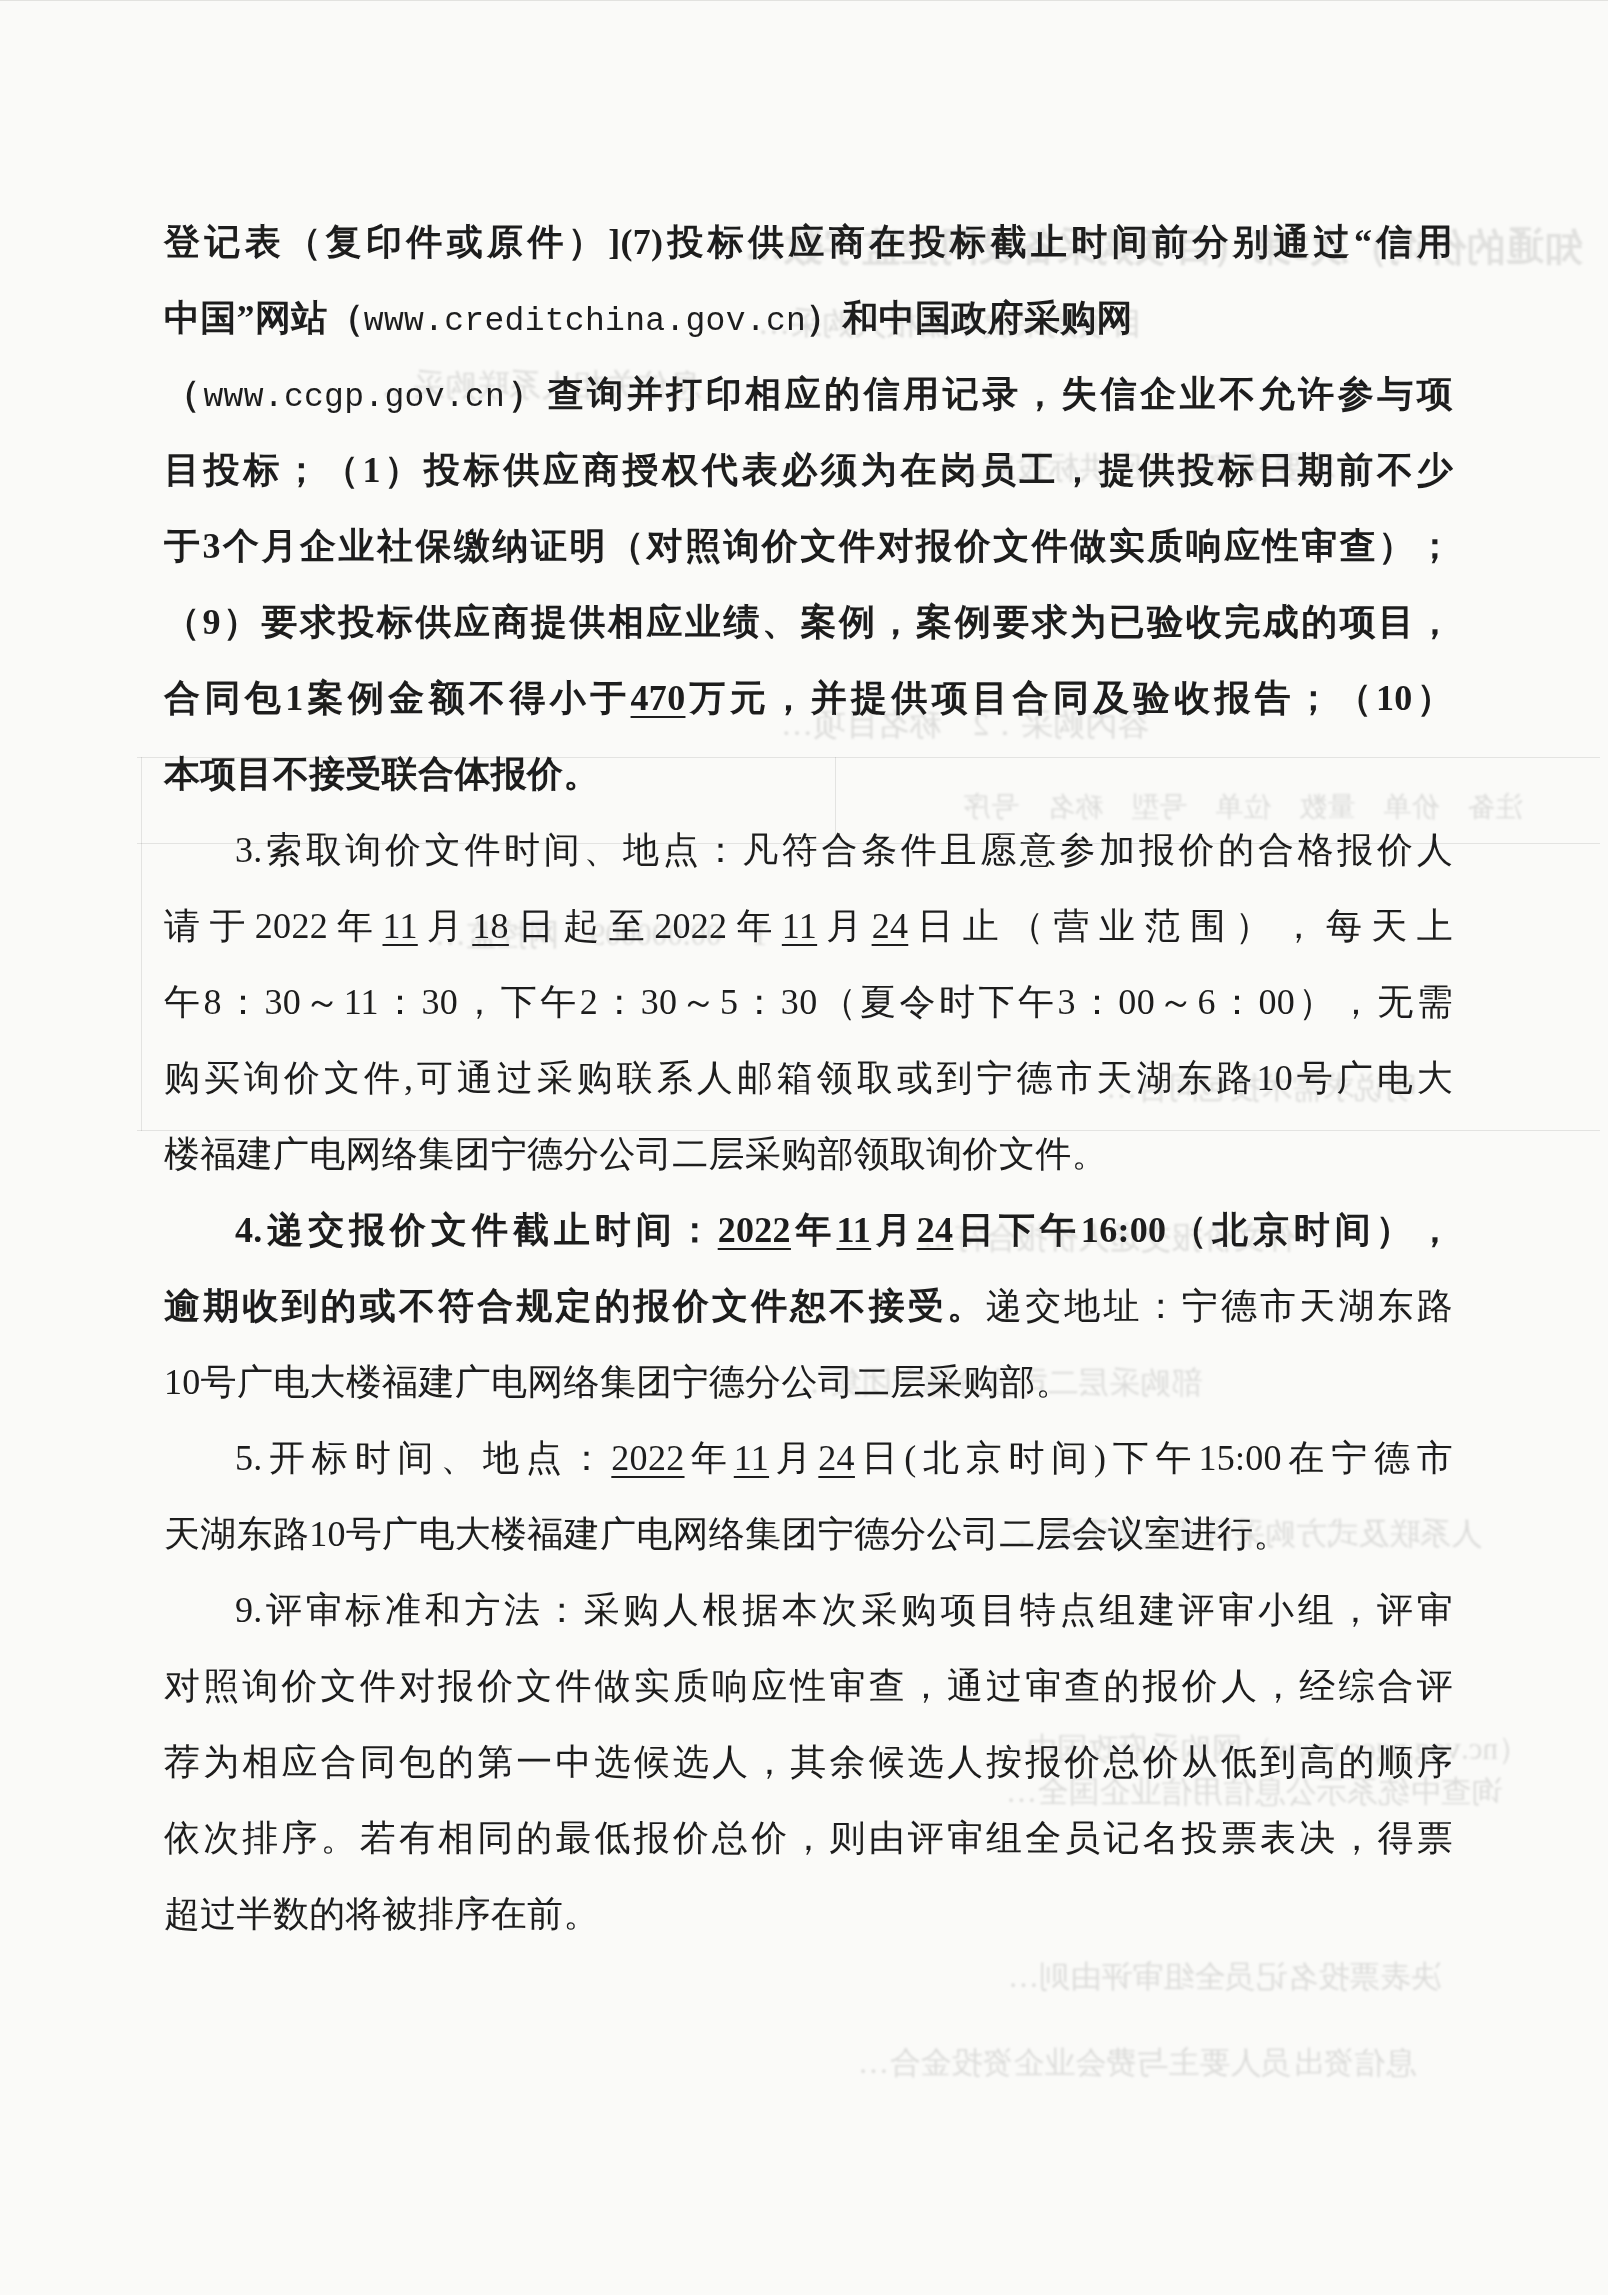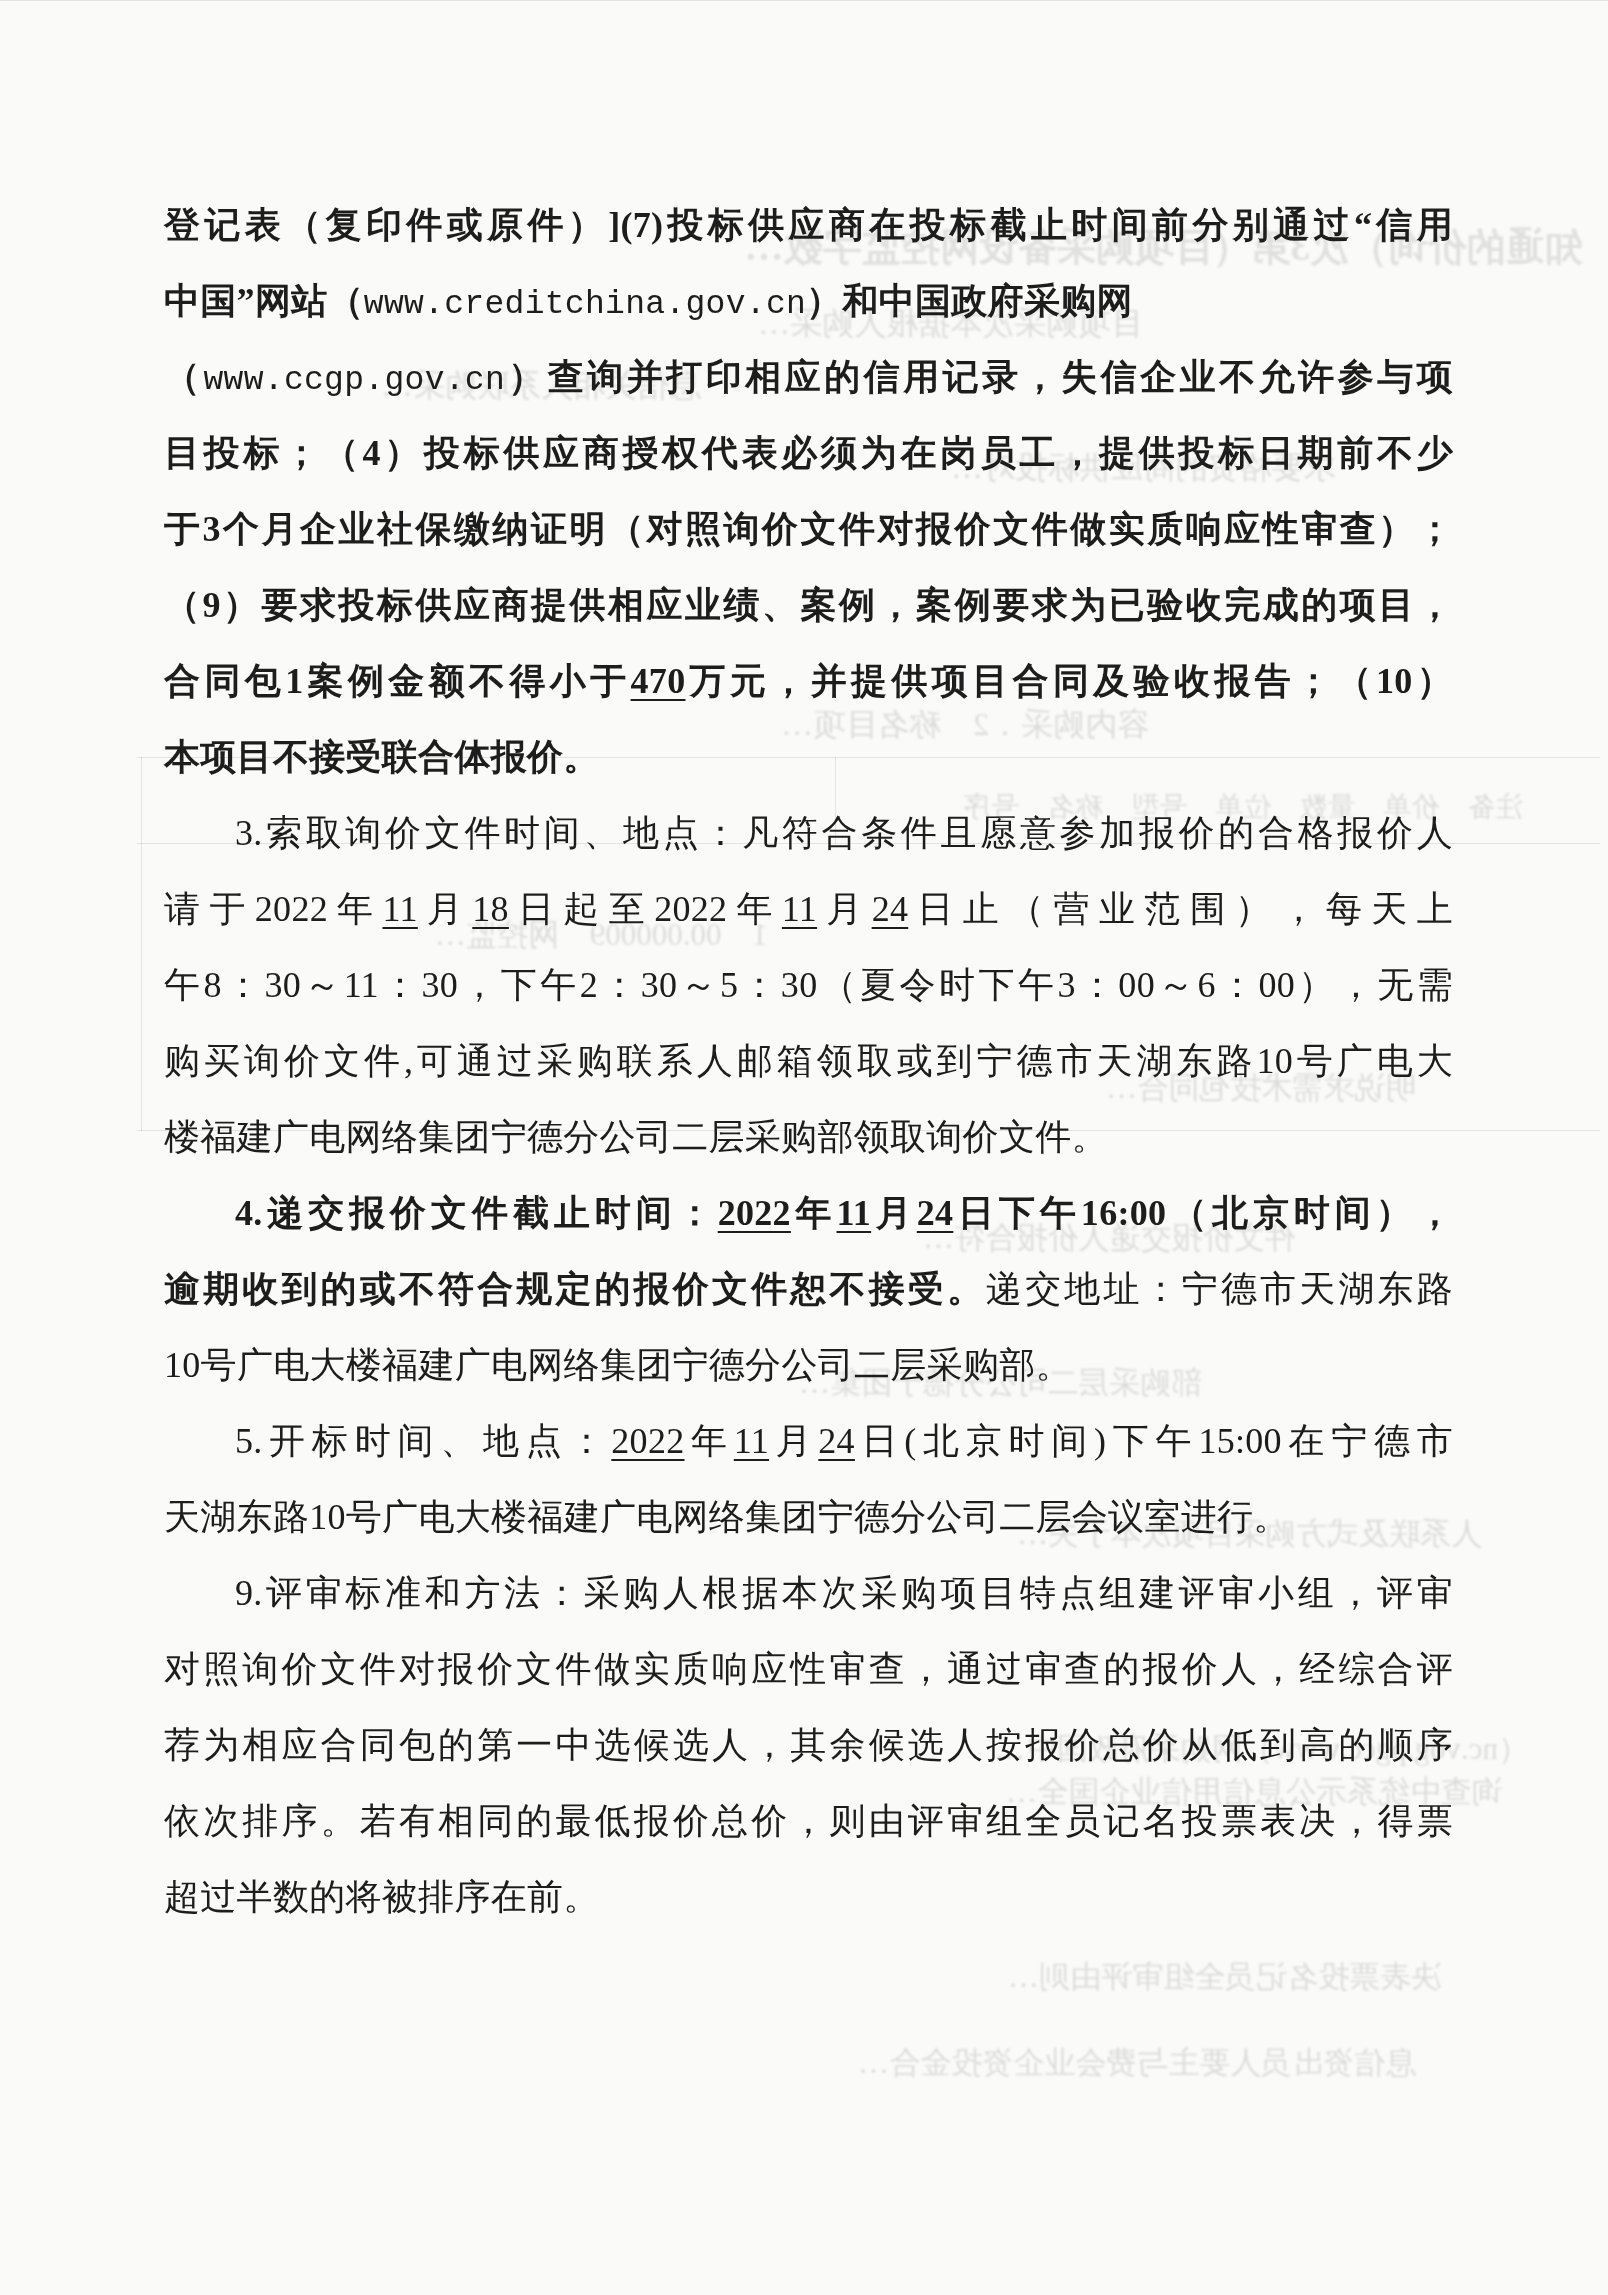--- a/index.html
+++ b/index.html
@@ -8,21 +8,21 @@
     width:1609px;height:2295px;
     background:#fafaf8;
     overflow:hidden;
     font-family:"Liberation Serif", serif;
     color:#1d1d1d;
   }
   .edge-top{position:absolute;left:0;top:0;width:100%;height:1.3px;background:#e2e2df;}
   
   .text-block{
     position:absolute;
-    left:164px;top:187px;width:1289px;
+    left:164px;top:204px;width:1289px;
   }
   .line{
     height:76px;
     line-height:76px;
     font-size:36px;
     white-space:normal;
     letter-spacing:0.3px;
   }
   .line.j{
     text-align:justify;
@@ -79,21 +79,21 @@
       <div class="gline" style="left: 137px; top: 757px; width: 1463px; height: 1.3px;"></div>
       <div class="gline" style="left: 137px; top: 843px; width: 1463px; height: 1.3px;"></div>
       <div class="gline" style="left: 141px; top: 757px; width: 1.3px; height: 374px;"></div>
       <div class="gline" style="left: 835px; top: 757px; width: 1.3px; height: 87px;"></div>
       <div class="gline" style="left: 137px; top: 1130px; width: 1463px; height: 1.3px;"></div>
     </div>
   <div class="text-block">
       <div class="line j"><span class="b">登记表（复印件或原件）](7)投标供应商在投标截止时间前分别通过“信用</span></div>
       <div class="line"><span class="b">中国”网站（</span><span class="m">www.creditchina.gov.cn</span><span class="b">）和中国政府采购网</span></div>
       <div class="line j"><span class="b">（</span><span class="m">www.ccgp.gov.cn</span><span class="b">）查询并打印相应的信用记录，失信企业不允许参与项</span></div>
-      <div class="line j"><span class="b">目投标；（4）投标供应商授权代表必须为在岗员工，提供投标日期前不少</span></div>
+      <div class="line j"><span class="b">目投标；（1）投标供应商授权代表必须为在岗员工，提供投标日期前不少</span></div>
       <div class="line j"><span class="b">于3个月企业社保缴纳证明（对照询价文件对报价文件做实质响应性审查）；</span></div>
       <div class="line j"><span class="b">（9）要求投标供应商提供相应业绩、案例，案例要求为已验收完成的项目，</span></div>
       <div class="line j"><span class="b">合同包1案例金额不得小于</span><span class="b u">470</span><span class="b">万元，并提供项目合同及验收报告；（10）</span></div>
       <div class="line"><span class="b">本项目不接受联合体报价。</span></div>
       <div class="line j ind"><span class="">3.索取询价文件时间、地点：凡符合条件且愿意参加报价的合格报价人</span></div>
       <div class="line j"><span class="">请于2022年</span><span class="u">11</span><span class="">月</span><span class="u">18</span><span class="">日起至2022年</span><span class="u">11</span><span class="">月</span><span class="u">24</span><span class="">日止（营业范围），每天上</span></div>
       <div class="line j"><span class="">午8：30～11：30，下午2：30～5：30（夏令时下午3：00～6：00），无需</span></div>
       <div class="line j"><span class="">购买询价文件,可通过采购联系人邮箱领取或到宁德市天湖东路10号广电大</span></div>
       <div class="line"><span class="">楼福建广电网络集团宁德分公司二层采购部领取询价文件。</span></div>
       <div class="line j ind"><span class="b">4.递交报价文件截止时间：</span><span class="b u">2022</span><span class="b">年</span><span class="b u">11</span><span class="b">月</span><span class="b u">24</span><span class="b">日下午16:00（北京时间），</span></div>

